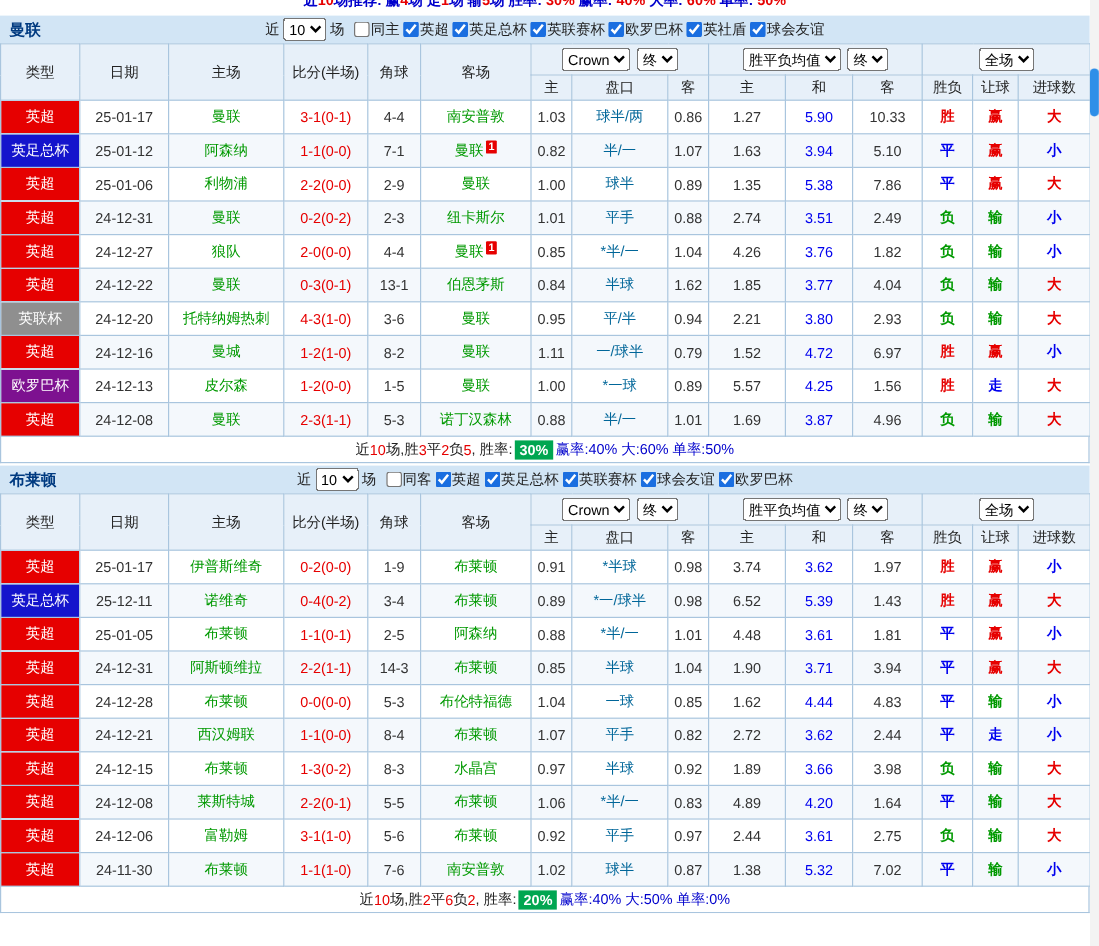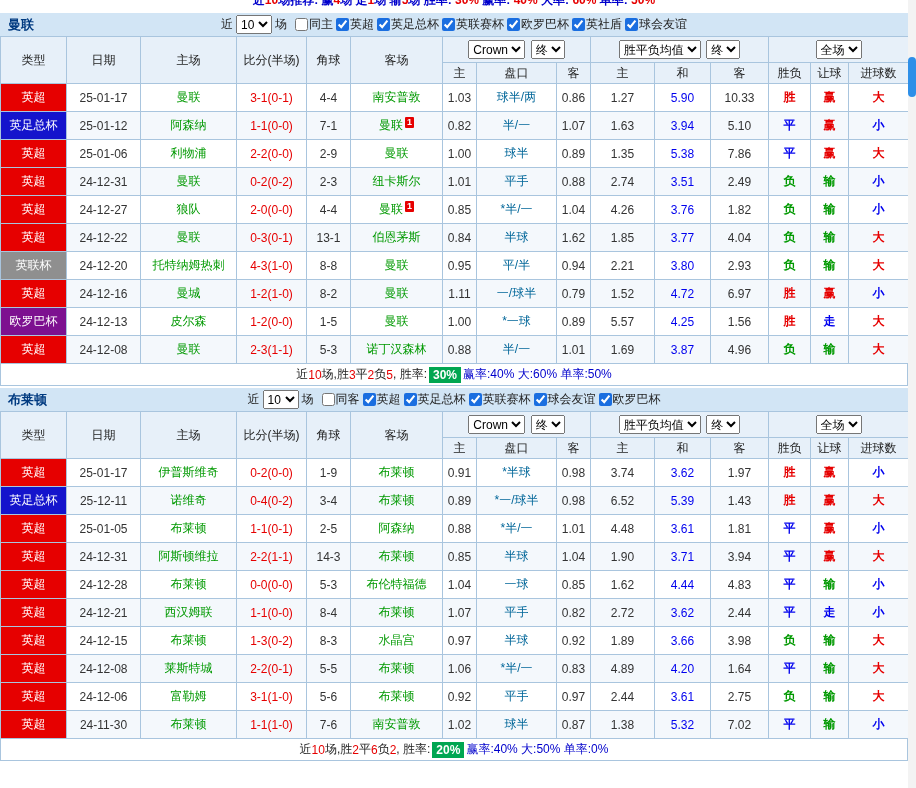--- a/index.html
+++ b/index.html
@@ -246,21 +246,21 @@
             <td class="odd">4.04</td>
             <td class="res" style="color: rgb(0, 153, 0);">负</td>
             <td class="res" style="color: rgb(0, 153, 0);">输</td>
             <td class="res" style="color: rgb(230, 0, 0);">大</td>
           </tr>
           <tr>
             <td class="type" style="background: rgb(143, 143, 143);">英联杯</td>
             <td class="date">24-12-20</td>
             <td class="team"><span class="tname">托特纳姆热刺</span></td>
             <td class="score">4-3(1-0)</td>
-            <td class="corner">8-8</td>
+            <td class="corner">3-6</td>
             <td class="team"><span class="tname">曼联</span></td>
             <td class="odd">0.95</td>
             <td class="line">平/半</td>
             <td class="odd">0.94</td>
             <td class="odd">2.21</td>
             <td class="mid">3.80</td>
             <td class="odd">2.93</td>
             <td class="res" style="color: rgb(0, 153, 0);">负</td>
             <td class="res" style="color: rgb(0, 153, 0);">输</td>
             <td class="res" style="color: rgb(230, 0, 0);">大</td>

